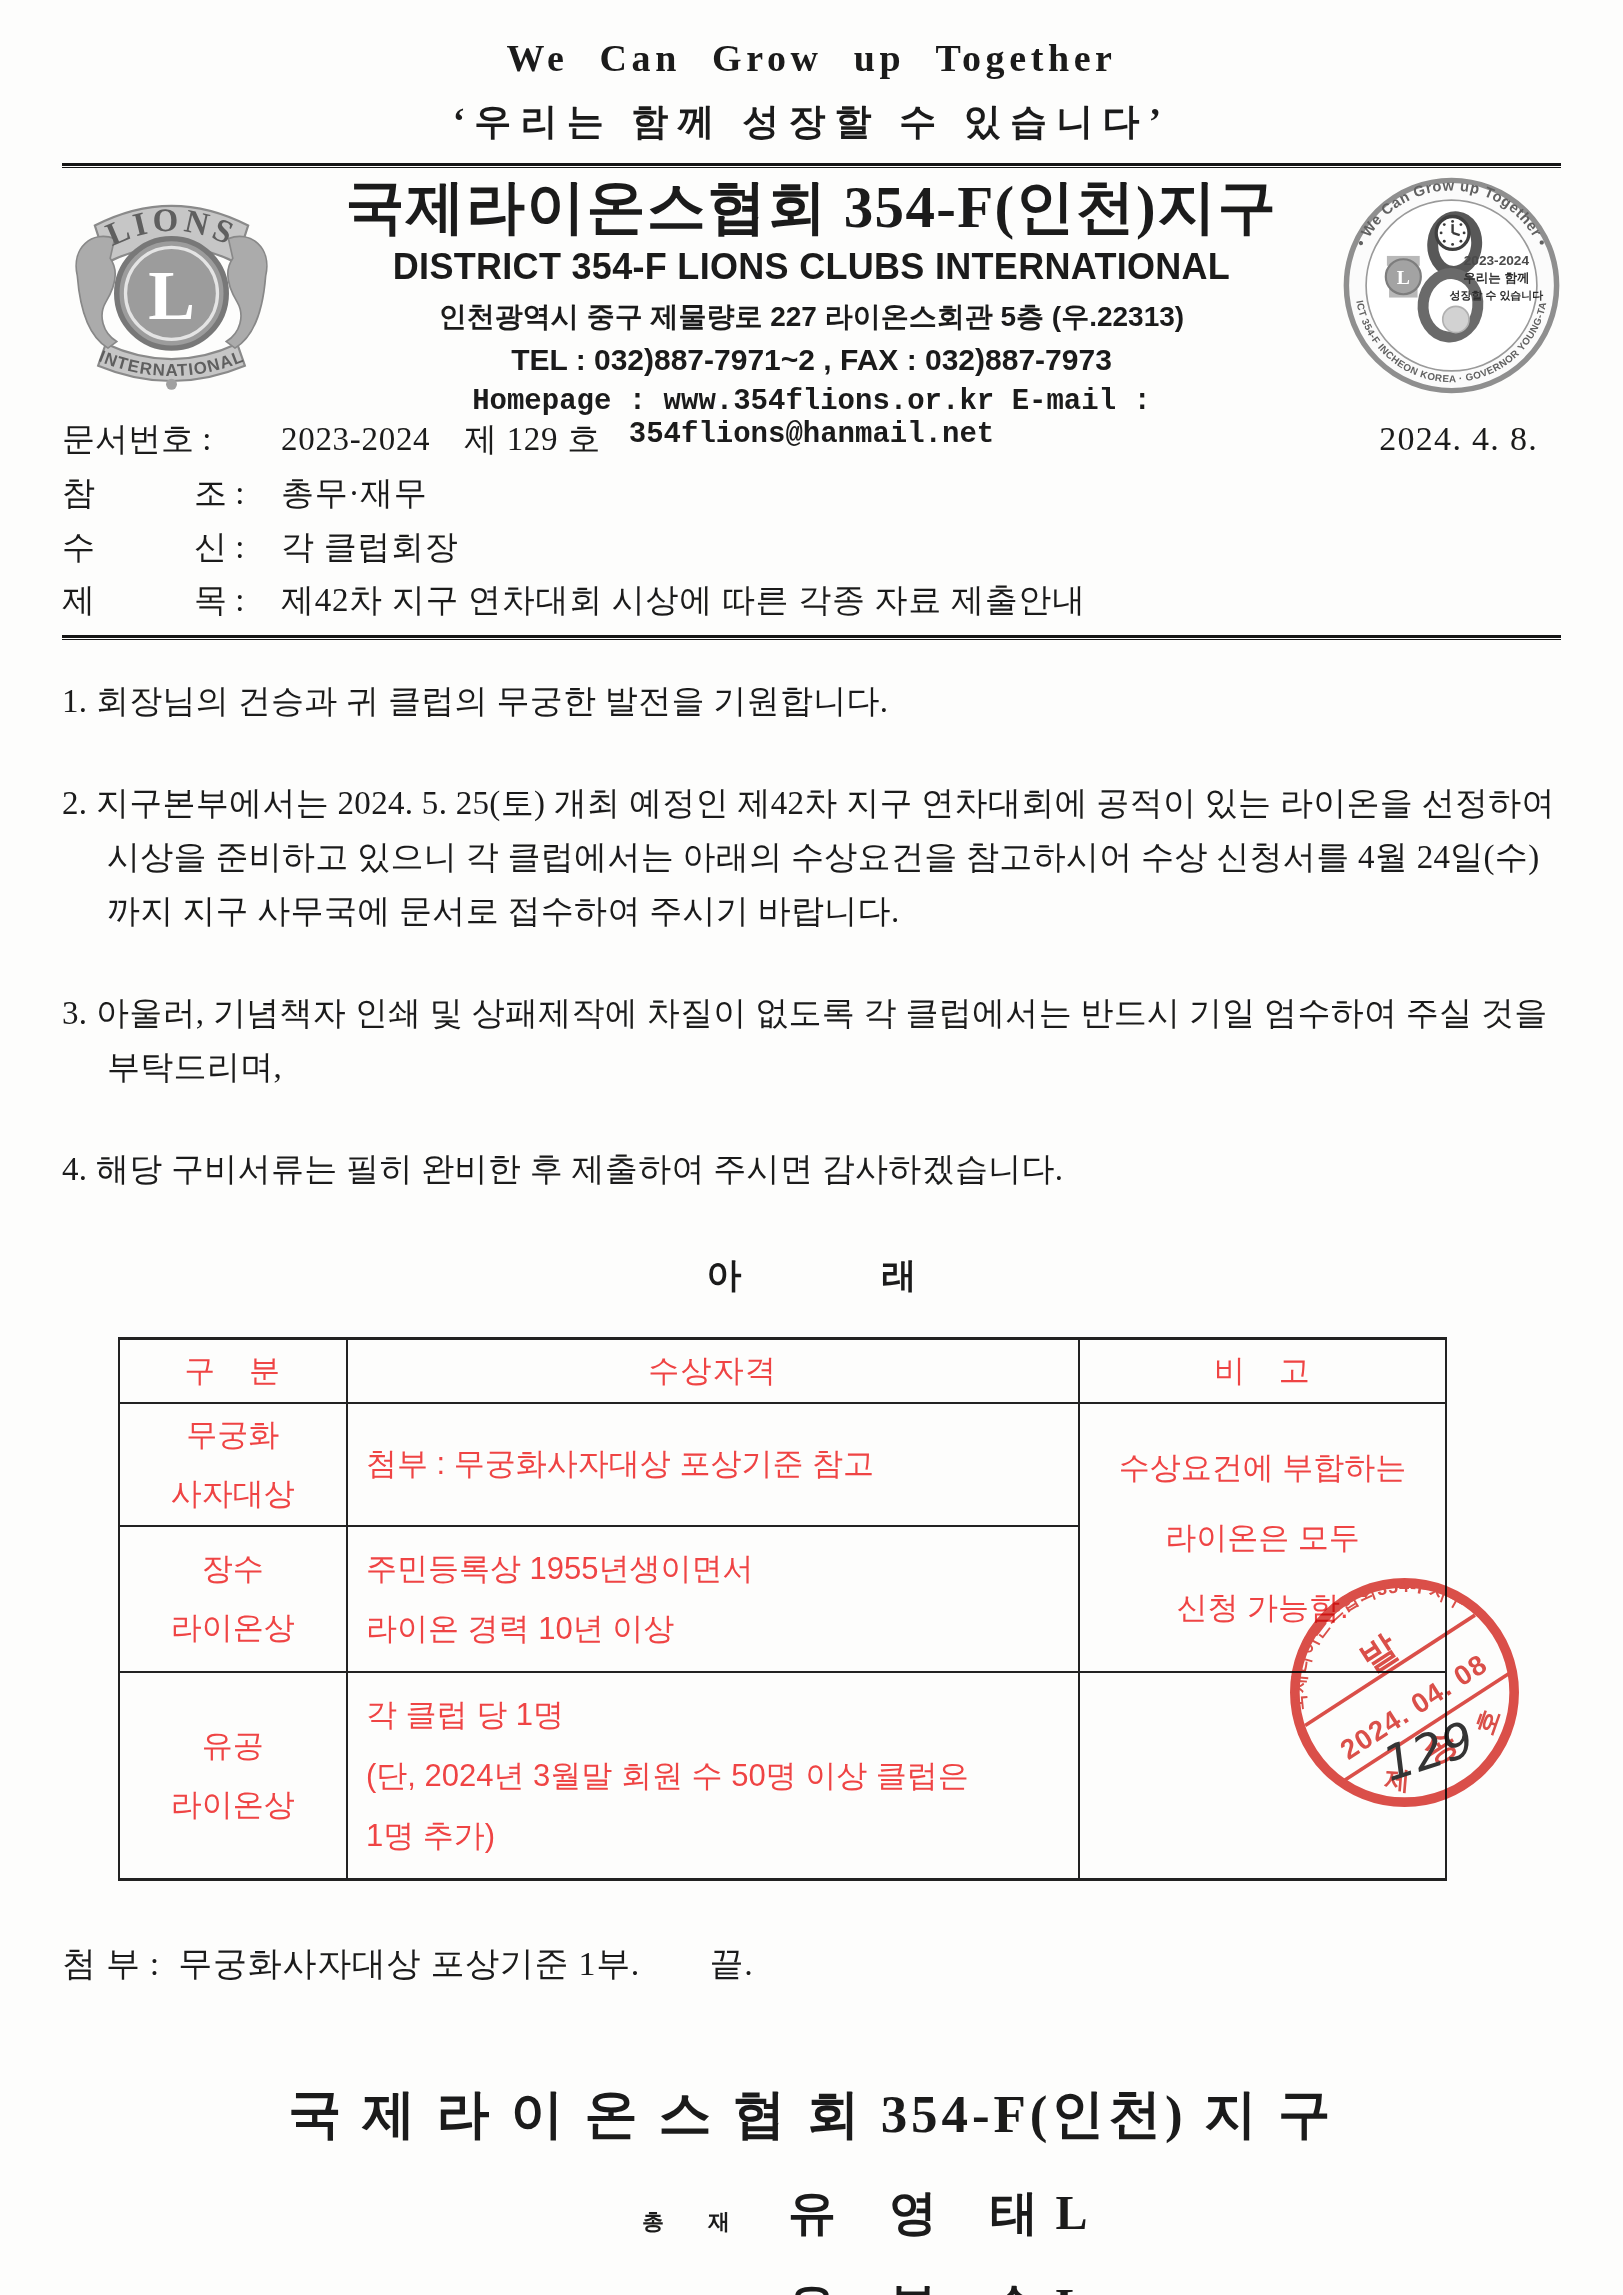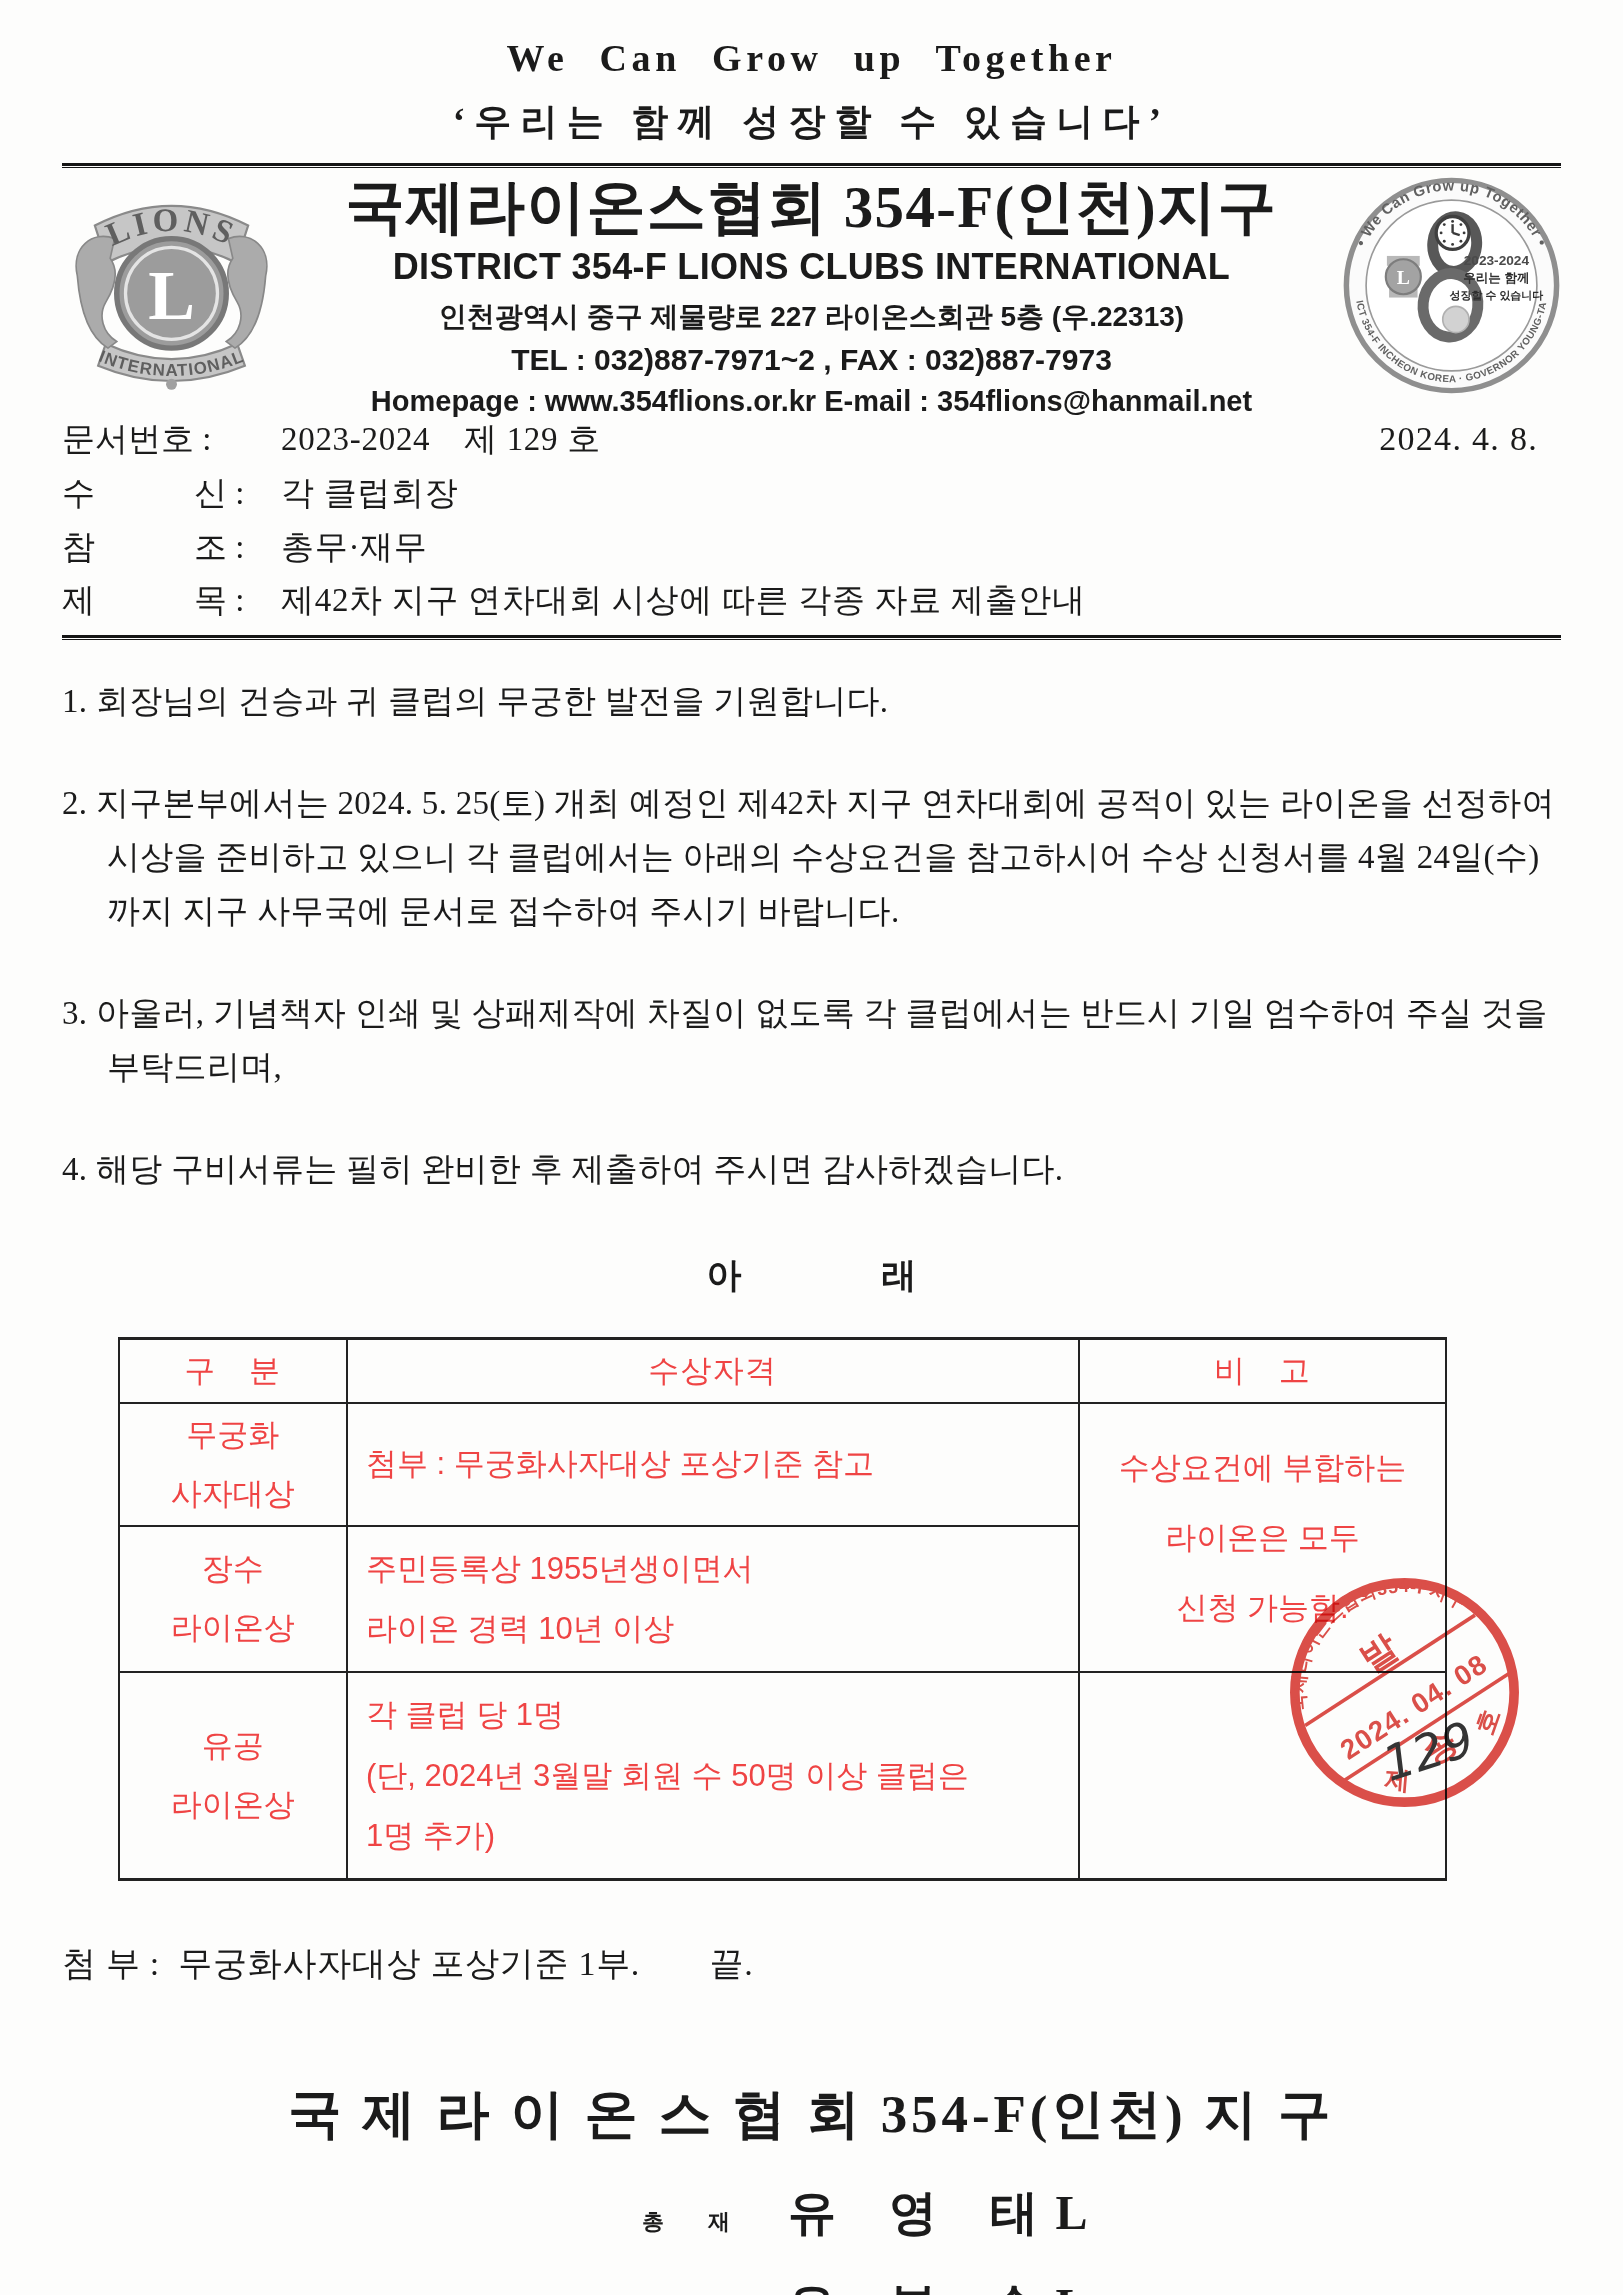--- a/index.html
+++ b/index.html
@@ -17,21 +17,21 @@
   .rule2{margin-top:2.6px;}
   
   .letterhead{display:flex;align-items:flex-start;margin-top:7.9px;height:230px;}
   .lh-logo{width:219px;flex:0 0 auto;}
   .lh-center{flex:1;text-align:center;padding:0 3.9px;}
   .org-ko{font-size:59px;font-weight:bold;letter-spacing:1.3px;line-height:1.05;margin-top:1.3px;}
   .sans{font-family:"Liberation Sans","DejaVu Sans",sans-serif;}
   .org-en{font-size:36px;font-weight:bold;margin-top:6.5px;letter-spacing:0.3px;}
   .lh-address{font-size:28px;font-weight:bold;margin-top:10.5px;}
   .lh-tel{font-size:30px;font-weight:bold;margin-top:6.5px;}
-  .lh-home{font-size:29px;font-weight:bold;margin-top:7.9px;}
+  .lh-home{font-size:29px;font-weight:bold;margin-top:7.9px;font-family:Liberation Mono, monospace;}
   .lh-seal{width:219px;flex:0 0 auto;}
   
   .meta{position:relative;margin-top:14.4px;font-size:33px;}
   .meta-row{margin-bottom:15.7px;line-height:38px;margin-top:8px;}
   .meta-label{display:inline-block;width:219px;white-space:pre;}
   .meta-value{white-space:pre;letter-spacing:0.7px;}
   .meta-date{position:absolute;right:23px;top:0;font-size:34px;letter-spacing:1.3px;}
   
   .docbody{margin-top:34px;font-size:33px;letter-spacing:0.3px;}
   .para{line-height:54px;margin:0 0 48px 0;padding-left:45px;text-indent:-45px;}
@@ -147,24 +147,24 @@
         </svg>
       </div>
     </div>
 
     <div class="meta">
       <div class="meta-date">2024. 4. 8.</div>
       <div class="meta-row">
         <span class="meta-label">문서번호 :</span><span class="meta-value">2023-2024　제 129 호</span>
       </div>
       <div class="meta-row">
+        <span class="meta-label">참　　　조 :</span><span class="meta-value">총무·재무</span>
+      </div>
+      <div class="meta-row">
         <span class="meta-label">수　　　신 :</span><span class="meta-value">각 클럽회장</span>
-      </div>
-      <div class="meta-row">
-        <span class="meta-label">참　　　조 :</span><span class="meta-value">총무·재무</span>
       </div>
       <div class="meta-row">
         <span class="meta-label">제　　　목 :</span><span class="meta-value">제42차 지구 연차대회 시상에 따른 각종 자료 제출안내</span>
       </div>
     </div>
 
     <div class="rule rule2"></div>
 
     <div class="docbody">
       <p class="para">1. 회장님의 건승과 귀 클럽의 무궁한 발전을 기원합니다.</p>

